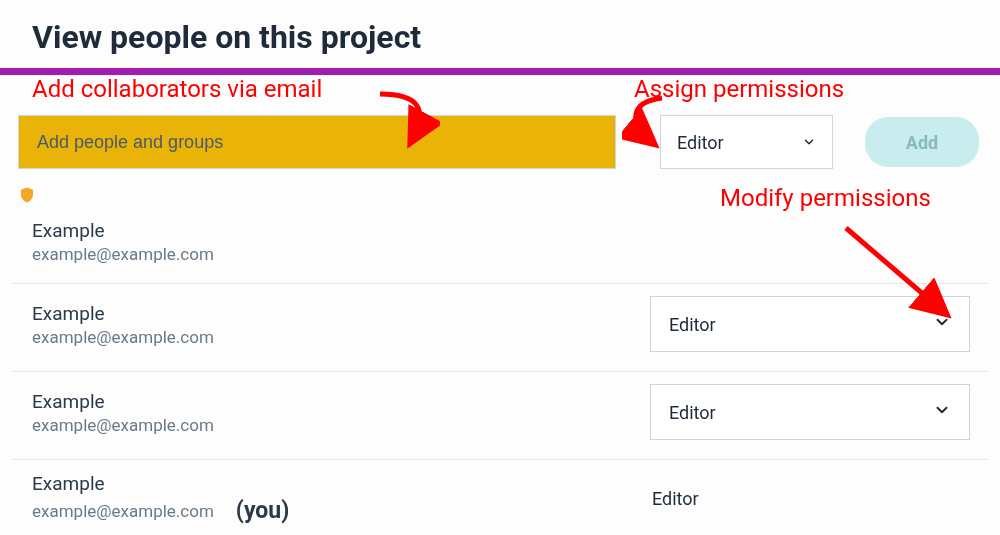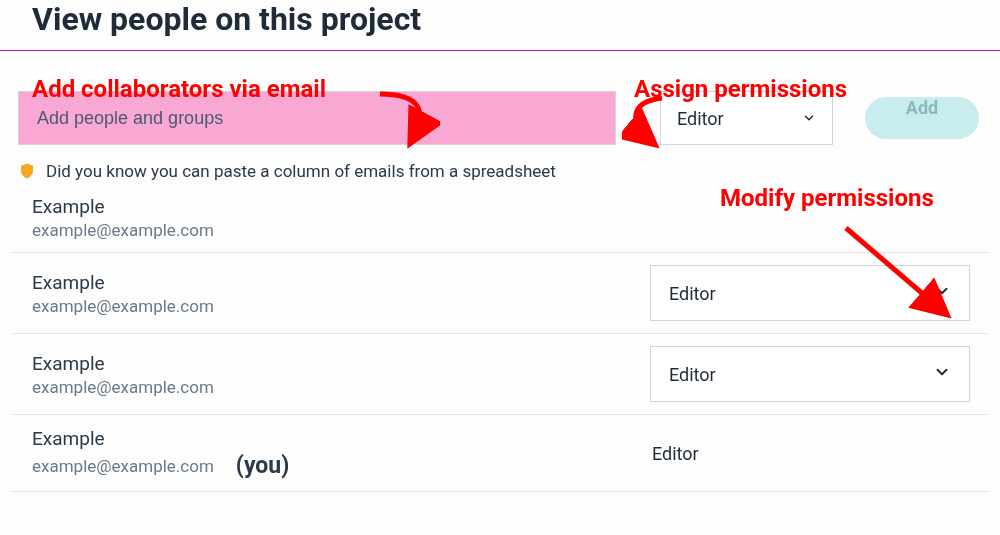--- a/index.html
+++ b/index.html
@@ -11,34 +11,34 @@
     background: #fdfdfd;
     color: #1a2a3a;
     overflow: hidden;
     position: relative;
   }
   .page-title {
     font-size: 32px;
     font-weight: 700;
     color: #1f2b3a;
     margin: 0;
-    padding: 0 32px 12px 32px;
-    border-bottom: 1px solid #a21caf;
+    padding: 18px 32px 12px 32px;
+    border-bottom: 7px solid #a21caf;
   }
   .add-row {
     display: flex;
     align-items: center;
     padding: 40px 18px 10px 18px;
     gap: 0;
   }
   .add-input {
     flex: 0 0 598px;
     height: 54px;
     border: 1px solid #cfd4d9;
-    background: #f9a8d4;
+    background: #eab308;
     font-size: 18px;
     color: #4a5a6a;
     padding: 0 18px;
     box-sizing: border-box;
   }
   .add-input::placeholder {
     color: #4a5a6a;
   }
   .role-select {
     margin-left: 44px;
@@ -54,27 +54,28 @@
     font-size: 18px;
     color: #1f2b3a;
   }
   .role-select .chevron {
     width: 14px; height: 14px;
     display:flex; align-items:center; justify-content:center;
   }
   .add-btn {
     margin-left: 32px;
     width: 114px;
-    height: 42px;
+    height: 50px;
     border-radius: 23px;
     background: #c9ecef;
     color: #88b9bd;
     font-weight: 700;
     font-size: 18px;
     display:flex;
+    align-items:center;
     justify-content:center;
     cursor: default;
   }
   .tip-row {
     display:flex;
     align-items:center;
     gap: 10px;
     padding: 6px 18px 6px 18px;
     font-size: 17px;
     color: #2a3a4a;
@@ -83,21 +84,21 @@
     width: 18px; height: 20px;
     color: #f5a623;
   }
   .list {
     padding: 0 12px;
   }
   .row {
     display:flex;
     align-items:center;
     border-bottom: 1px solid #e6e6e6;
-    padding: 12px 8px 12px 20px;
+    padding: 12px 8px 19px 20px;
     min-height: 66px;
     box-sizing:border-box;
   }
   .row:first-child {
     border-top: none;
   }
   .row-first {
     min-height: 64px;
     padding-top: 8px;
   }
@@ -143,21 +144,21 @@
     justify-content:space-between;
     padding: 0 18px;
     box-sizing:border-box;
     font-size: 18px;
     color: #1f2b3a;
   }
   
   .anno {
     position:absolute;
     color: #ff0000;
-    font-weight: 700;
+    font-weight: 400;
     font-size: 24px;
     pointer-events:none;
   }
   .anno-svg {
     position:absolute;
     pointer-events:none;
   }
 </style>
 </head>
 <body>
@@ -178,21 +179,20 @@
     <span>Add</span>
   </div>
 </div>
 
 <div class="tip-row">
   <span class="shield">
     <svg viewBox="0 0 24 24" width="18" height="20" fill="#f5a623">
         <path d="M12 2 L20 5 V11 C20 16 16.5 20.5 12 22 C7.5 20.5 4 16 4 11 V5 Z"></path>
       </svg>
   </span>
-  <span>Did you know you can paste a column of emails from a spreadsheet</span>
 </div>
 
 <div class="list">
 
   <div class="row row-first">
     <div class="person">
       <span class="person-name">Example</span>
       <span class="person-email">example@example.com</span>
     </div>
   </div>

